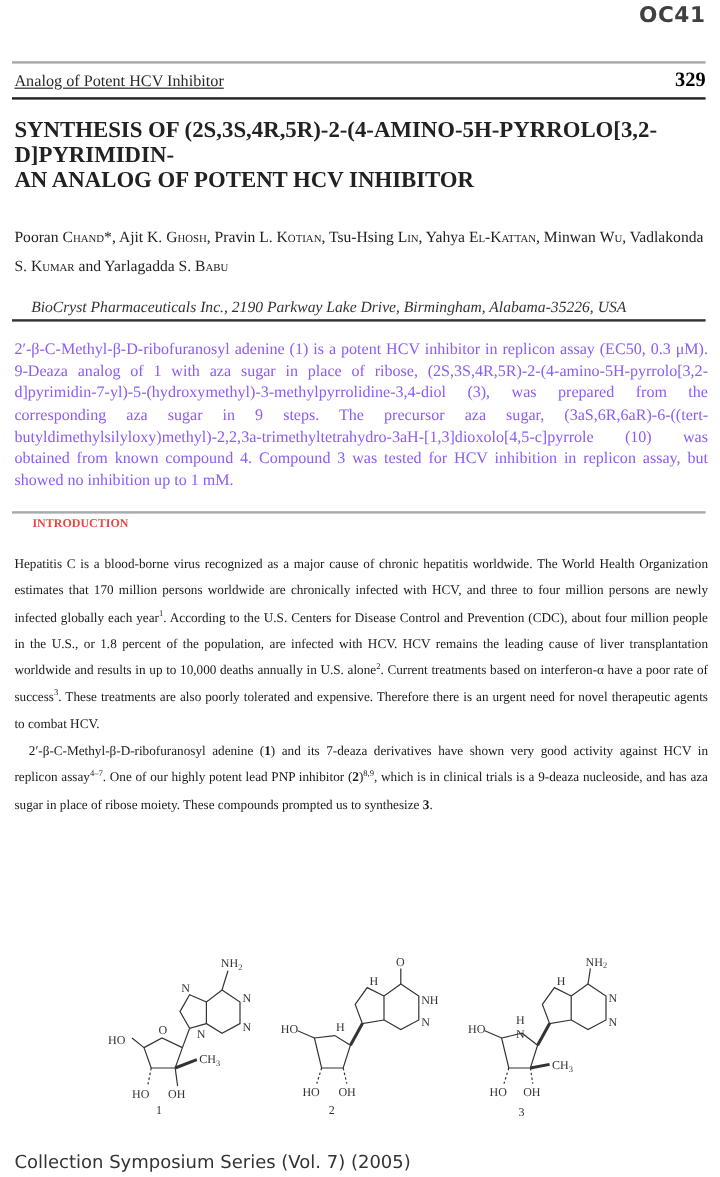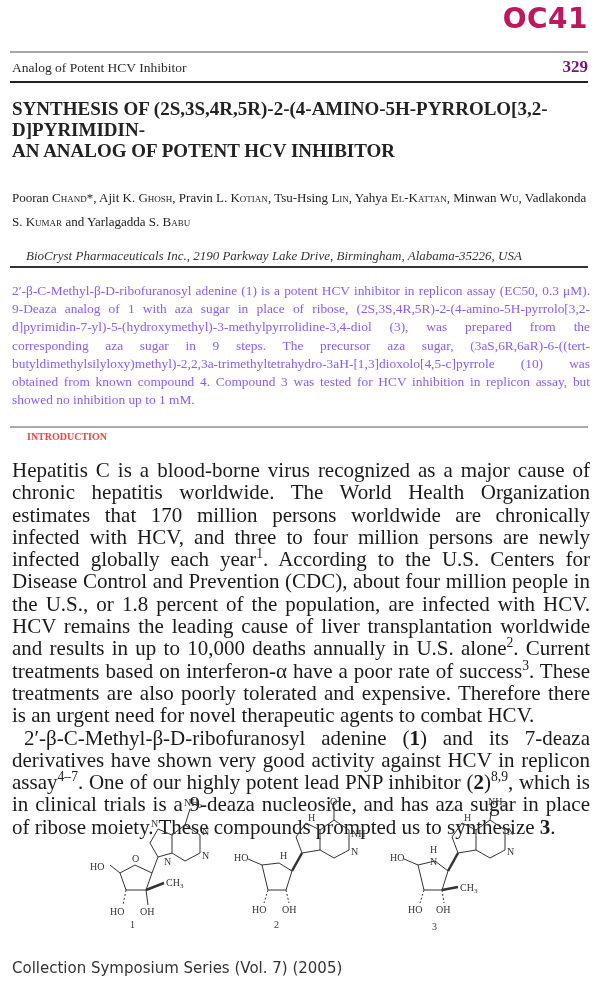--- a/index.html
+++ b/index.html
@@ -1,32 +1,32 @@
 <!DOCTYPE html>
 <html><head>
 <meta charset="utf-8">
 <style>
   html, body { margin:0; padding:0; background:#ffffff; }
   body { width:600px; height:981px; position:relative; overflow:hidden; color:#1a1a1a;
          font-family:"Liberation Serif","DejaVu Serif",serif; }
   .abs { position:absolute; }
-  .code { right:12px; top:2px; font-family:"DejaVu Sans","Liberation Sans",sans-serif; font-weight:bold; font-size:28px; color:#be185d; letter-spacing:0.5px;margin-left:32px; }
+  .code { right:12px; top:2px; font-family:"DejaVu Sans","Liberation Sans",sans-serif; font-weight:bold; font-size:18px; color:#404040; letter-spacing:0.5px;margin-left:32px; }
   .rule-top { left:10px; right:12px; top:51px; height:2px; background:#a8a8a8; }
-  .running { left:12px; top:60px; font-size:13.5px; color:#2a2a2a; }
-  .pageno { right:12px; top:57px; font-size:17px; font-weight:bold; color:#701a75; }
+  .running { left:12px; top:60px; font-size:13.5px; color:#2a2a2a;text-decoration:underline; }
+  .pageno { right:12px; top:57px; font-size:17px; font-weight:bold; color:#000000; }
   .rule-hdr { left:10px; right:12px; top:81px; height:2px; background:#222; }
   .title { left:12px; top:98px; width:580px; font-size:19px; font-weight:bold; line-height:21px; color:#222; text-transform:uppercase; }
   .authors { left:12px; top:186px; width:580px; font-size:13px; line-height:24px; color:#222; }
   .sc { font-variant:small-caps; }
   .affil { left:26px; top:248px; font-size:13px; font-style:italic; color:#333; }
   .rule-abs { left:10px; right:12px; top:266px; height:2px; background:#333; }
   .abstract { left:12px; top:282px; width:578px; font-size:13.4px; line-height:18.2px; text-align:justify; color:#8b5cf6; }
   .rule-abs2 { left:10px; right:12px; top:426px; height:2px; background:#aaa; }
   .intro-h { left:27px; top:431px; font-size:10px; font-weight:bold; color:#ef4444; }
-  .body { left:12px; top:459px; width:578px; font-size:21px; line-height:22.3px; text-align:justify; color:#1a1a1a; }
+  .body { left:12px; top:459px; width:578px; font-size:11px; line-height:22.3px; text-align:justify; color:#1a1a1a; }
   .body p { margin:0; }
   .body p + p { text-indent:12px; }
   sup { font-size:65%; line-height:0; }
   .struct { top:795px;margin-left:12px; }
   .struct svg { display:block; }
   .struct text { font-family:"Liberation Serif","DejaVu Serif",serif; font-size:10px; fill:#333; }
   .cmpd-label { font-family:"DejaVu Sans","Liberation Sans",sans-serif; font-size:10px; color:#333; }
   .footer { left:12px; top:959px; font-family:"DejaVu Sans","Liberation Sans",sans-serif; font-size:15px; color:#333; }
 </style>
 </head>

